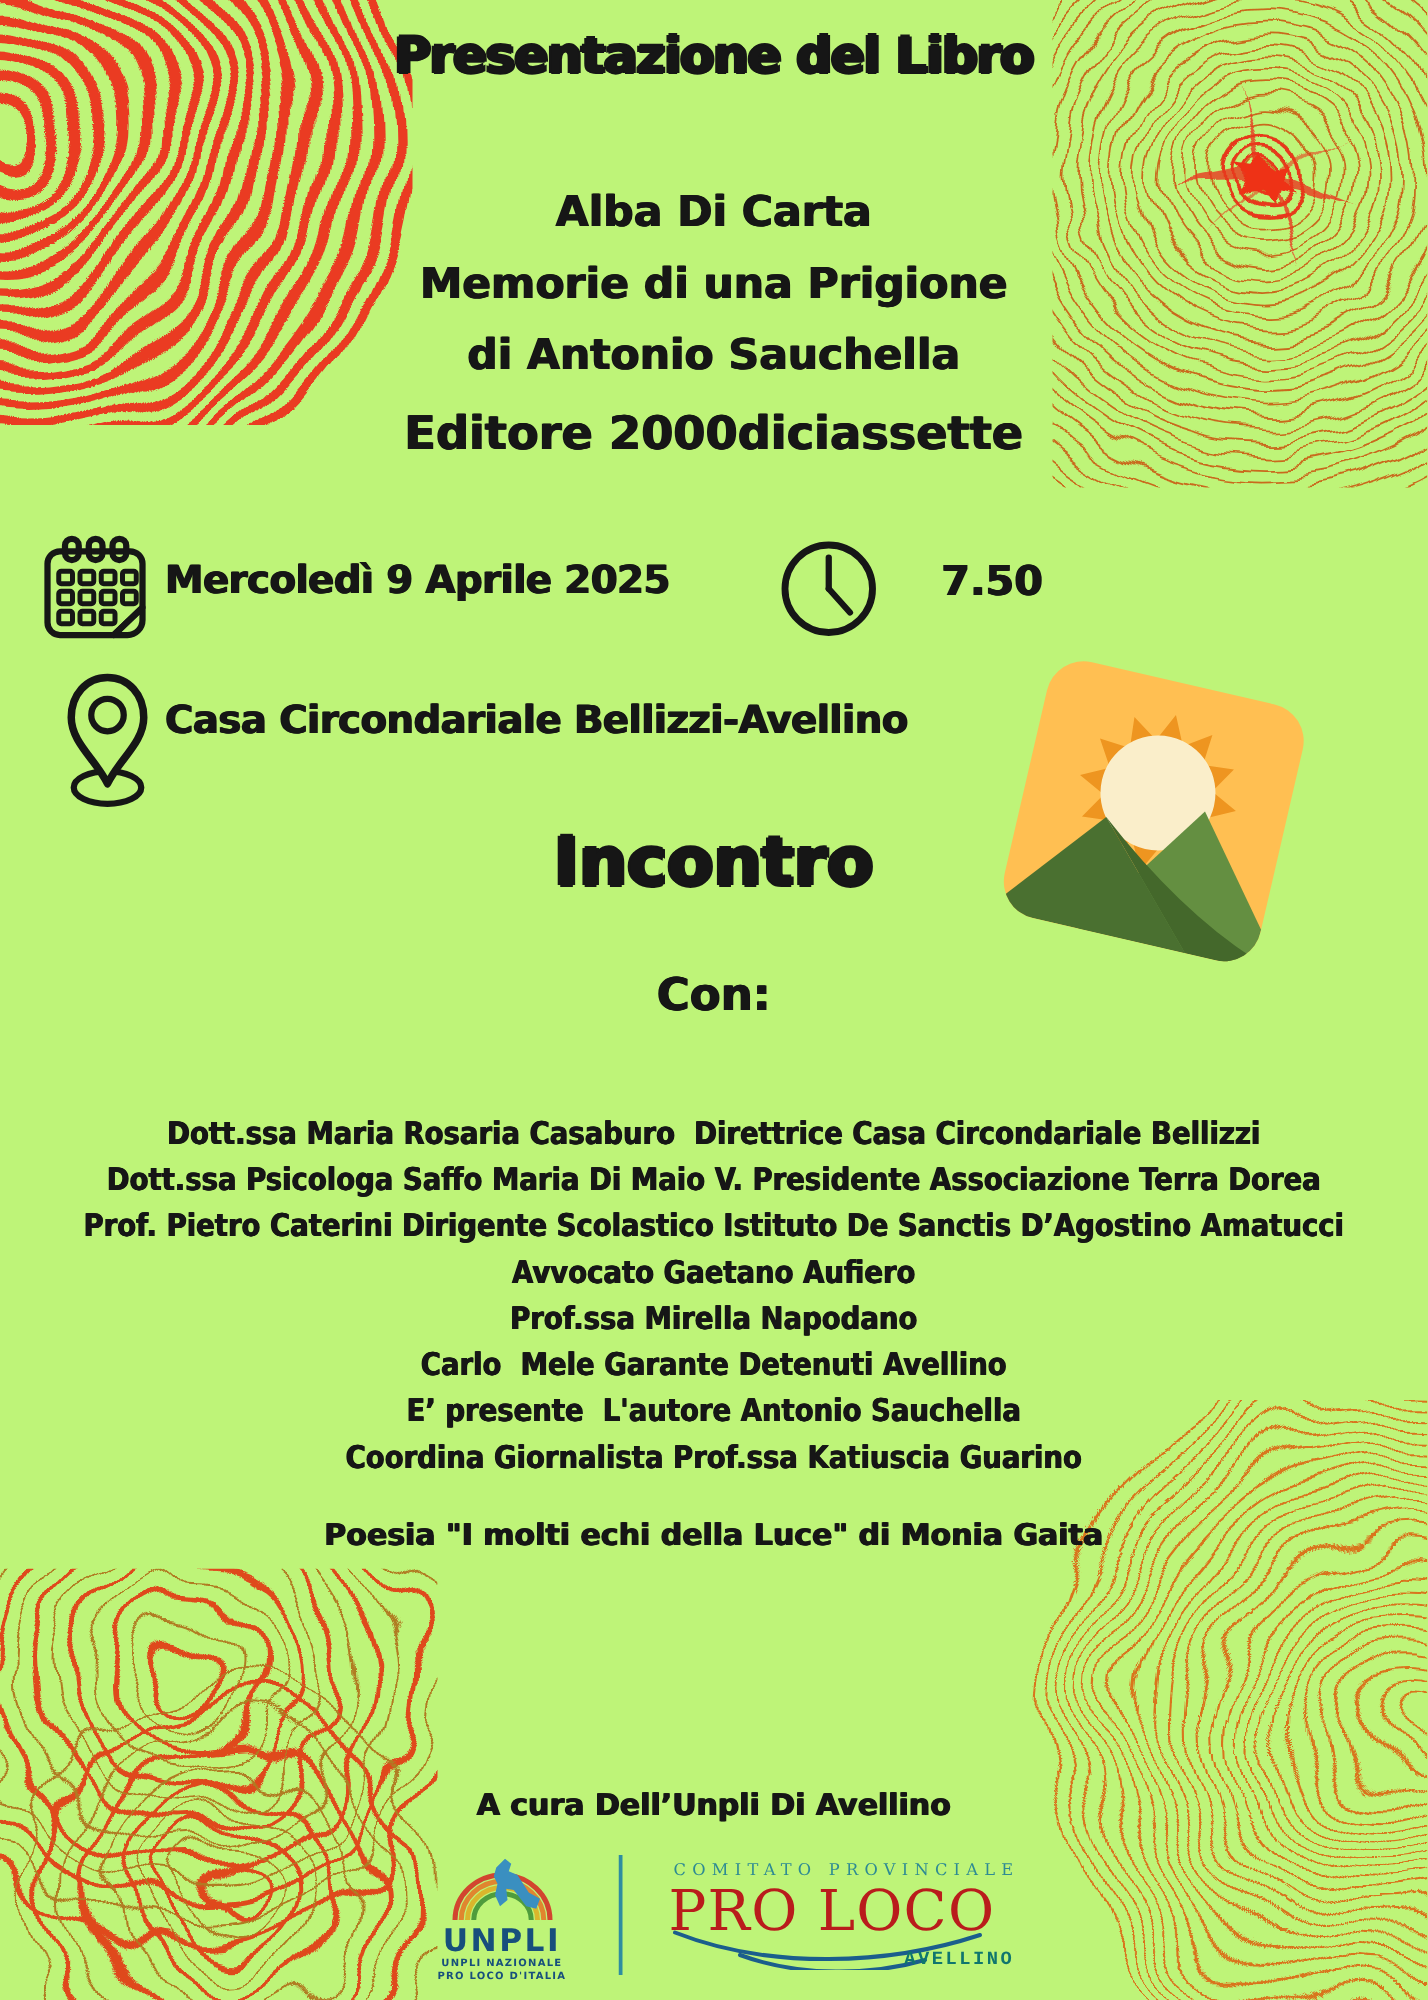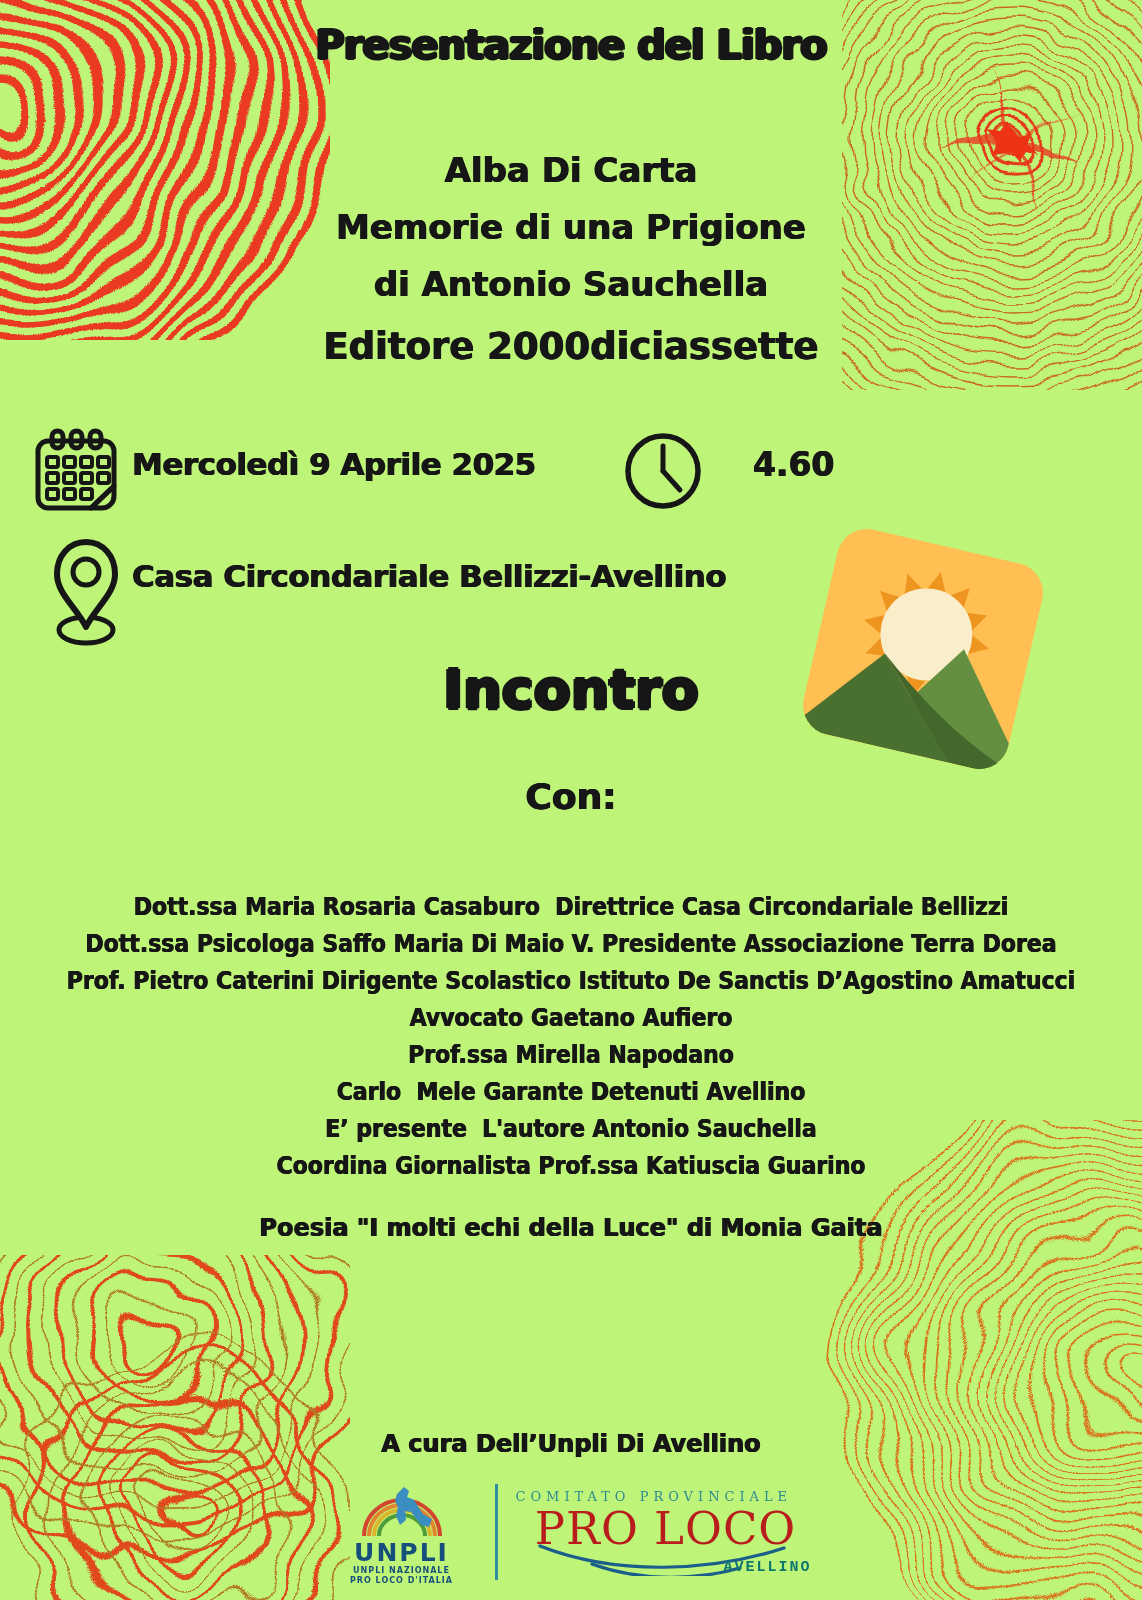--- a/index.html
+++ b/index.html
@@ -35,21 +35,21 @@
   .participants div{font-size:25px;line-height:37px;font-weight:bold;
     text-shadow:.5px 0 #161616,-.5px 0 #161616;white-space:pre;}
   .poem{top:1214px;font-size:24px;}
   .curated{top:1430px;font-size:24px;}
   .logos{top:1478px;left:0;width:100%;display:flex;justify-content:center;align-items:center;gap:18px;}
   .unpli-block{text-align:center;width:150px;}
   .unpli-name{font-size:25px;font-weight:bold;color:#174f7c;letter-spacing:2px;line-height:26px;}
   .unpli-sub{font-size:8px;font-weight:bold;color:#174f7c;letter-spacing:1px;line-height:10px;}
   .logo-divider{width:3px;height:96px;background:#2f8da0;}
   .proloco-block{position:relative;width:300px;font-family:"DejaVu Serif","Liberation Serif",serif;}
-  .committee{font-size:13px;letter-spacing:5px;color:#2e8a93;text-align:left;}
+  .committee{font-size:13px;letter-spacing:5px;color:#2e8a93;text-align:right;}
   .proloco-name{font-size:45px;color:#b91c1c;letter-spacing:1px;text-align:center;line-height:50px;}
   .avellino{position:absolute;right:4px;bottom:0;font-size:15px;font-weight:bold;
     color:#0f766e;letter-spacing:2px;font-family:Liberation Mono, monospace;}
   svg{display:block;}
 </style>
 </head>
 <body>
 
 <div class="poster">
 
@@ -242,21 +242,21 @@
   </svg>
   <div class="abs datetext thick">Mercoledì 9 Aprile 2025</div>
 
   <svg class="abs" style="left:620px;top:428px" width="86" height="86" viewBox="0 0 86 86">
     <circle cx="43" cy="43" r="35" fill="none" stroke="#161616" stroke-width="5.5"></circle>
     <g stroke="#161616" stroke-width="5" stroke-linecap="round">
       <line x1="43" y1="43" x2="43" y2="18"></line>
       <line x1="43" y1="43" x2="60" y2="62"></line>
     </g>
   </svg>
-  <div class="abs timetext thick">4.60</div>
+  <div class="abs timetext thick">7.50</div>
 
   <svg class="abs" style="left:46px;top:536px" width="80" height="112" viewBox="0 0 80 112">
     <ellipse cx="40" cy="94" rx="27" ry="13" fill="none" stroke="#161616" stroke-width="5"></ellipse>
     <path d="M40,6 C23,6 11,20 11,38 C11,58 31,72 40,91 C49,72 69,58 69,38 C69,20 57,6 40,6 Z" fill="#bef478" stroke="#161616" stroke-width="6" stroke-linejoin="round"></path>
     <circle cx="40" cy="36" r="13" fill="none" stroke="#161616" stroke-width="5"></circle>
   </svg>
   <div class="abs loctext thick">Casa Circondariale Bellizzi-Avellino</div>
 
   <svg class="abs" style="left:793px;top:516px" width="270" height="288" viewBox="0 0 270 288">
     <defs>

